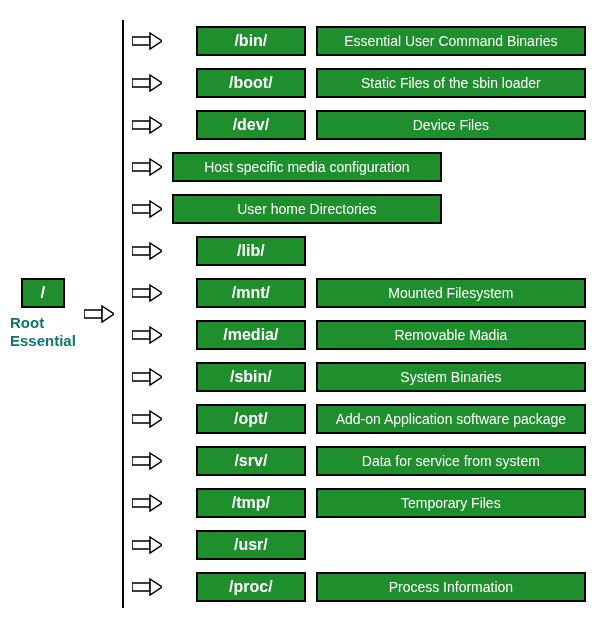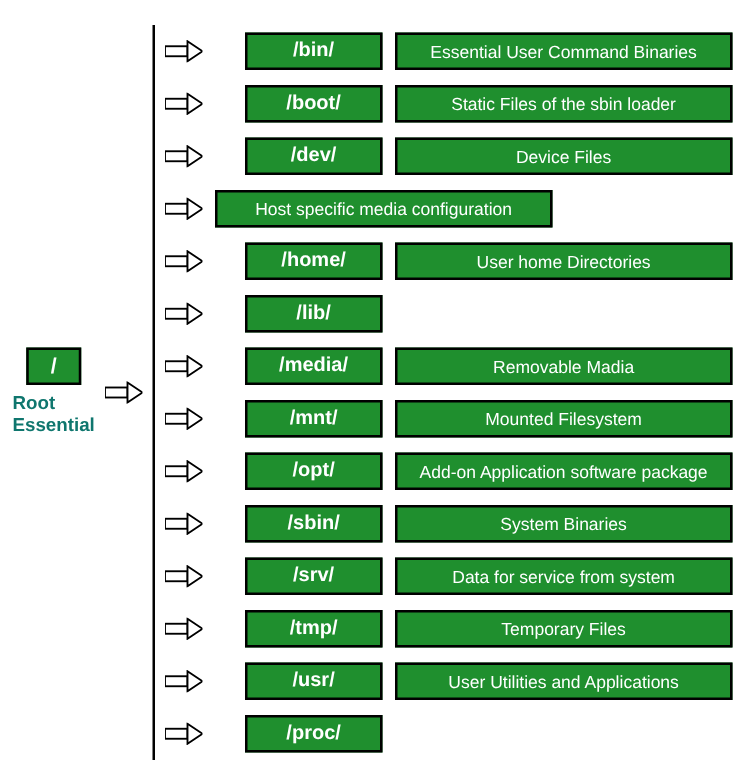--- a/index.html
+++ b/index.html
@@ -157,90 +157,87 @@
         </svg>
       <div class="desc-box">
           <span>Host specific media configuration</span>
         </div>
     </div>
     <div class="row">
       <svg class="arrow" width="30" height="18" viewBox="0 0 30 18">
           <rect x="0" y="5" width="18" height="8" fill="#fff" stroke="#000" stroke-width="1.5"></rect>
           <polygon points="18,1 30,9 18,17" fill="#fff" stroke="#000" stroke-width="1.5"></polygon>
         </svg>
-      <div class="dir-box">
-          <span>/home/</span>
-        </div>
       <div class="desc-box">
           <span>User home Directories</span>
         </div>
     </div>
     <div class="row">
       <svg class="arrow" width="30" height="18" viewBox="0 0 30 18">
           <rect x="0" y="5" width="18" height="8" fill="#fff" stroke="#000" stroke-width="1.5"></rect>
           <polygon points="18,1 30,9 18,17" fill="#fff" stroke="#000" stroke-width="1.5"></polygon>
         </svg>
       <div class="dir-box">
           <span>/lib/</span>
         </div>
     </div>
     <div class="row">
       <svg class="arrow" width="30" height="18" viewBox="0 0 30 18">
           <rect x="0" y="5" width="18" height="8" fill="#fff" stroke="#000" stroke-width="1.5"></rect>
           <polygon points="18,1 30,9 18,17" fill="#fff" stroke="#000" stroke-width="1.5"></polygon>
         </svg>
       <div class="dir-box">
+          <span>/mnt/</span>
+        </div>
+      <div class="desc-box">
+          <span>Mounted Filesystem</span>
+        </div>
+    </div>
+    <div class="row">
+      <svg class="arrow" width="30" height="18" viewBox="0 0 30 18">
+          <rect x="0" y="5" width="18" height="8" fill="#fff" stroke="#000" stroke-width="1.5"></rect>
+          <polygon points="18,1 30,9 18,17" fill="#fff" stroke="#000" stroke-width="1.5"></polygon>
+        </svg>
+      <div class="dir-box">
           <span>/media/</span>
         </div>
       <div class="desc-box">
           <span>Removable Madia</span>
         </div>
     </div>
     <div class="row">
       <svg class="arrow" width="30" height="18" viewBox="0 0 30 18">
           <rect x="0" y="5" width="18" height="8" fill="#fff" stroke="#000" stroke-width="1.5"></rect>
           <polygon points="18,1 30,9 18,17" fill="#fff" stroke="#000" stroke-width="1.5"></polygon>
         </svg>
       <div class="dir-box">
-          <span>/mnt/</span>
-        </div>
-      <div class="desc-box">
-          <span>Mounted Filesystem</span>
+          <span>/sbin/</span>
+        </div>
+      <div class="desc-box">
+          <span>System Binaries</span>
         </div>
     </div>
     <div class="row">
       <svg class="arrow" width="30" height="18" viewBox="0 0 30 18">
           <rect x="0" y="5" width="18" height="8" fill="#fff" stroke="#000" stroke-width="1.5"></rect>
           <polygon points="18,1 30,9 18,17" fill="#fff" stroke="#000" stroke-width="1.5"></polygon>
         </svg>
       <div class="dir-box">
           <span>/opt/</span>
         </div>
       <div class="desc-box">
           <span>Add-on Application software package</span>
         </div>
     </div>
     <div class="row">
       <svg class="arrow" width="30" height="18" viewBox="0 0 30 18">
           <rect x="0" y="5" width="18" height="8" fill="#fff" stroke="#000" stroke-width="1.5"></rect>
           <polygon points="18,1 30,9 18,17" fill="#fff" stroke="#000" stroke-width="1.5"></polygon>
         </svg>
       <div class="dir-box">
-          <span>/sbin/</span>
-        </div>
-      <div class="desc-box">
-          <span>System Binaries</span>
-        </div>
-    </div>
-    <div class="row">
-      <svg class="arrow" width="30" height="18" viewBox="0 0 30 18">
-          <rect x="0" y="5" width="18" height="8" fill="#fff" stroke="#000" stroke-width="1.5"></rect>
-          <polygon points="18,1 30,9 18,17" fill="#fff" stroke="#000" stroke-width="1.5"></polygon>
-        </svg>
-      <div class="dir-box">
           <span>/srv/</span>
         </div>
       <div class="desc-box">
           <span>Data for service from system</span>
         </div>
     </div>
     <div class="row">
       <svg class="arrow" width="30" height="18" viewBox="0 0 30 18">
           <rect x="0" y="5" width="18" height="8" fill="#fff" stroke="#000" stroke-width="1.5"></rect>
           <polygon points="18,1 30,9 18,17" fill="#fff" stroke="#000" stroke-width="1.5"></polygon>
@@ -253,28 +250,28 @@
         </div>
     </div>
     <div class="row">
       <svg class="arrow" width="30" height="18" viewBox="0 0 30 18">
           <rect x="0" y="5" width="18" height="8" fill="#fff" stroke="#000" stroke-width="1.5"></rect>
           <polygon points="18,1 30,9 18,17" fill="#fff" stroke="#000" stroke-width="1.5"></polygon>
         </svg>
       <div class="dir-box">
           <span>/usr/</span>
         </div>
-      <div class="desc-box">
-          <span>User Utilities and Applications</span>
-        </div>
     </div>
     <div class="row">
       <svg class="arrow" width="30" height="18" viewBox="0 0 30 18">
           <rect x="0" y="5" width="18" height="8" fill="#fff" stroke="#000" stroke-width="1.5"></rect>
           <polygon points="18,1 30,9 18,17" fill="#fff" stroke="#000" stroke-width="1.5"></polygon>
         </svg>
       <div class="dir-box">
           <span>/proc/</span>
         </div>
+      <div class="desc-box">
+          <span>Process Information</span>
+        </div>
     </div>
   </div>
 
 </div>
 
 </body></html>

